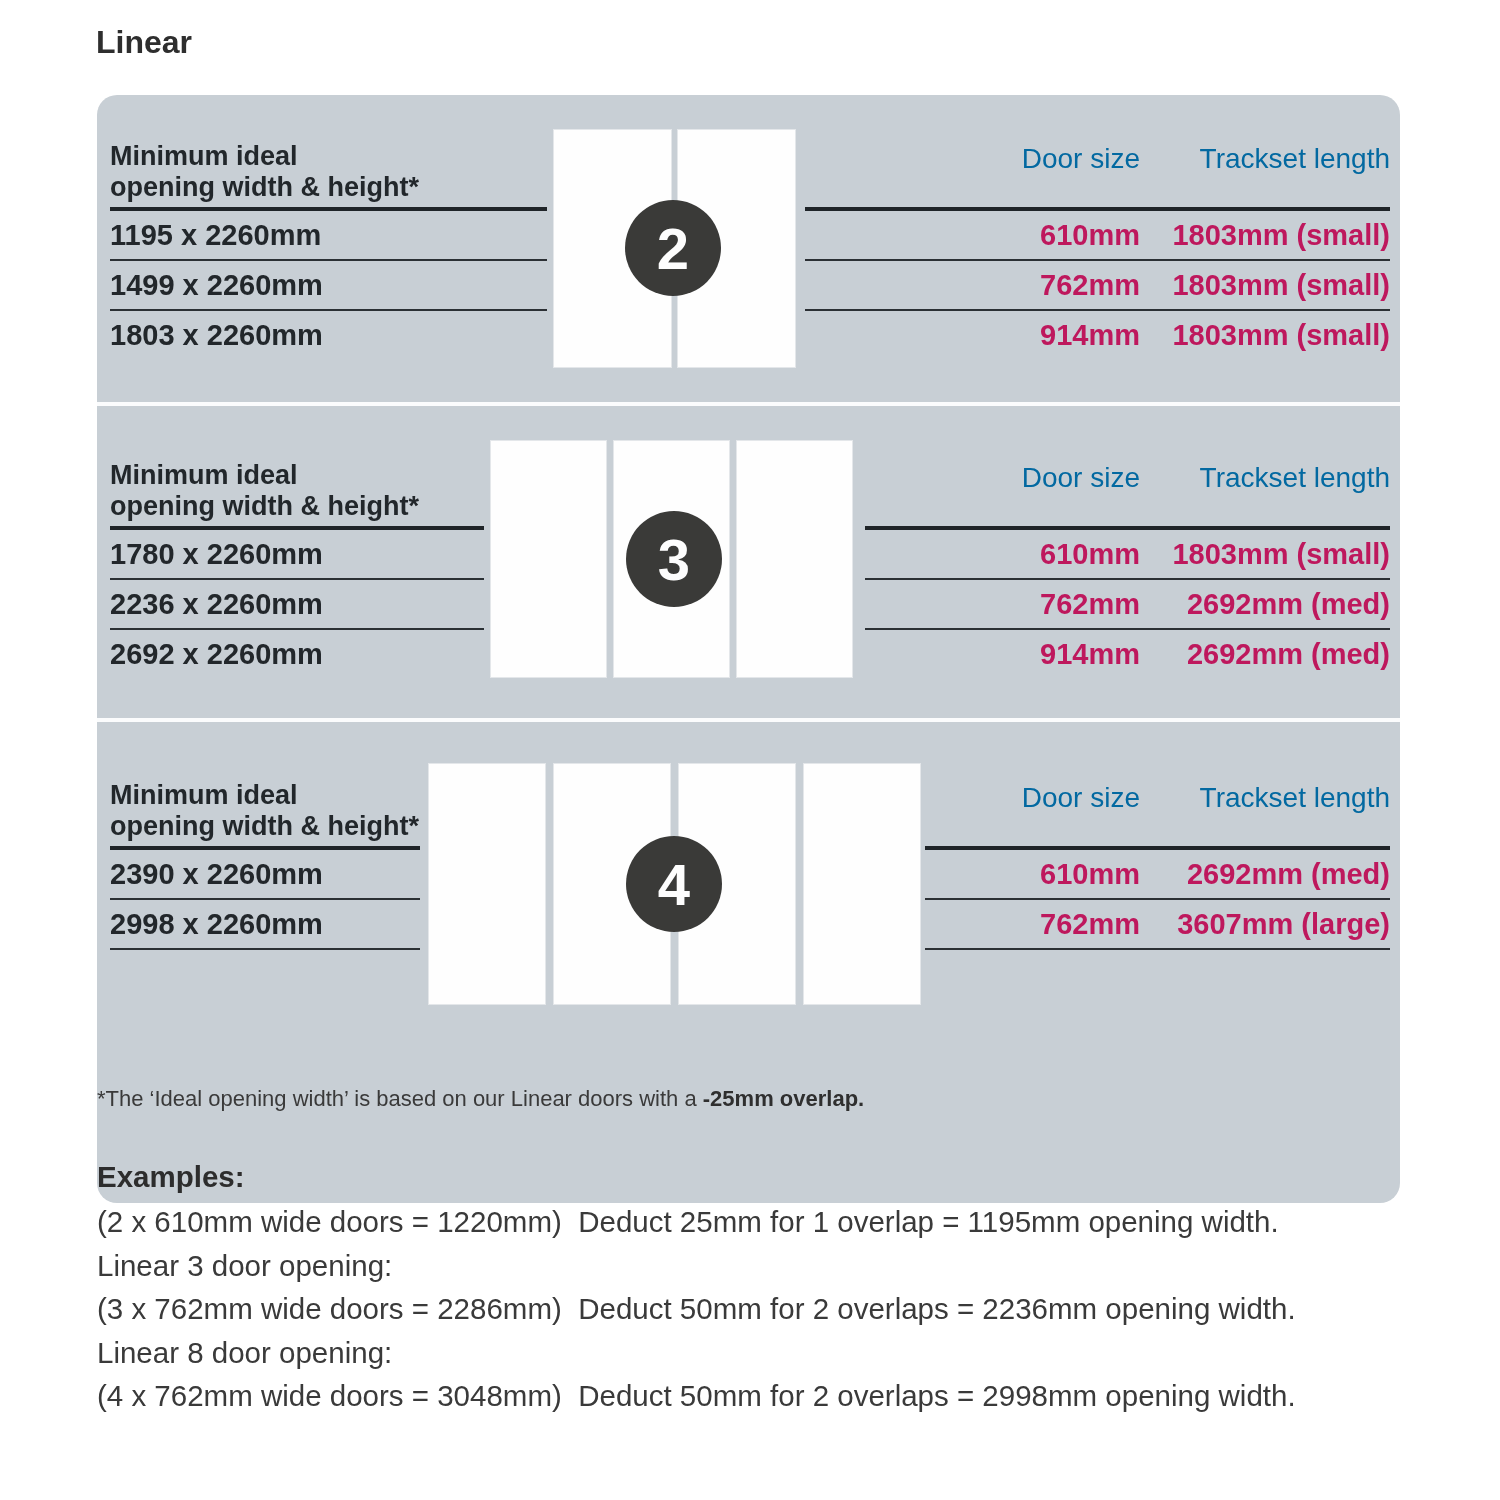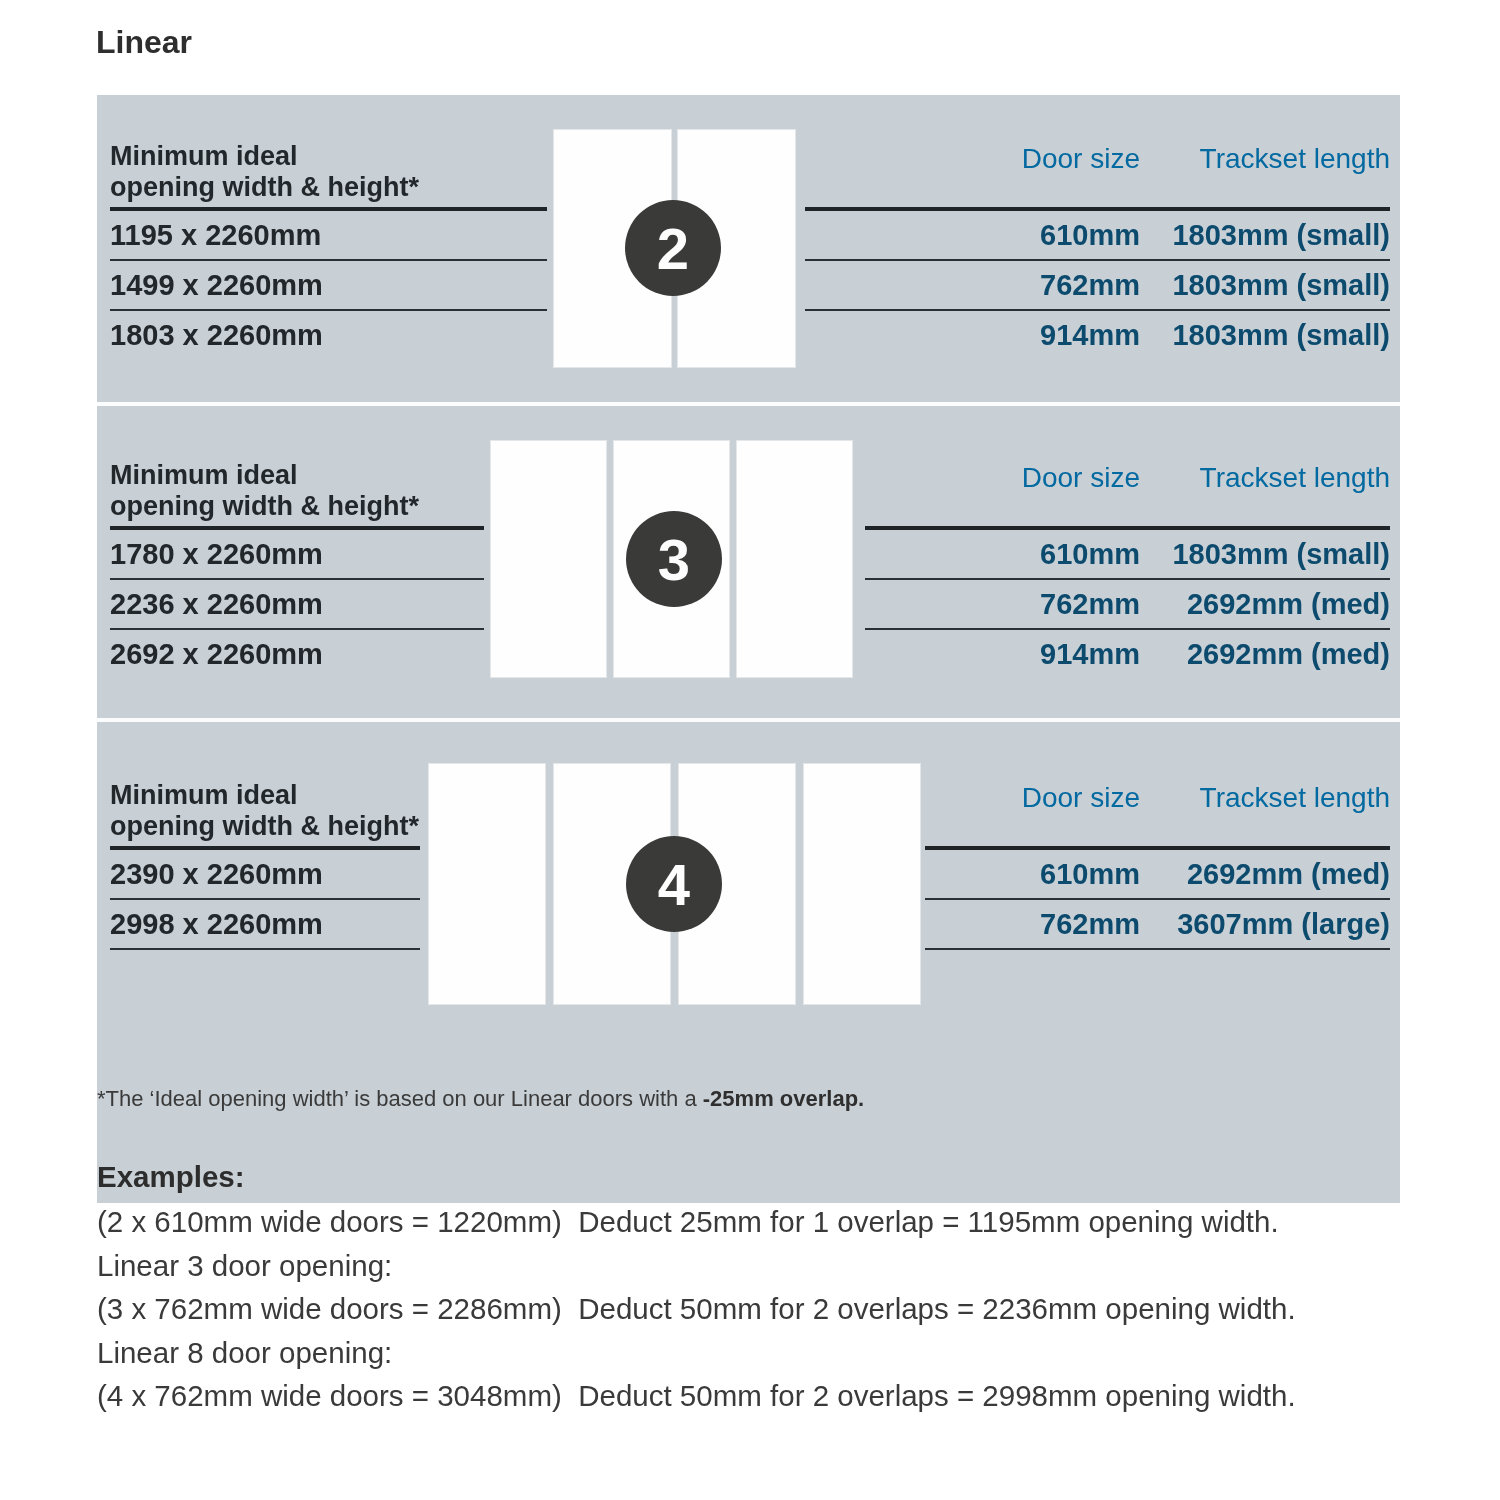--- a/index.html
+++ b/index.html
@@ -2,21 +2,21 @@
 <html><head>
 <meta charset="utf-8">
 <style>
   html,body{margin:0;padding:0;}
   body{
     width:1500px;height:1500px;background:#ffffff;position:relative;
     font-family:"Liberation Sans", sans-serif;color:#22272b;
   }
   .title{position:absolute;left:96px;top:24px;font-size:32px;font-weight:700;color:#2e2e2e;}
 
-  .panel{position:absolute;left:97px;top:95px;width:1303px;height:1108px;background:#c8cfd5;}
+  .panel{position:absolute;left:97px;top:95px;width:1303px;height:1108px;background:#c8cfd5;border-radius:20px;}
   .section{position:relative;}
   .s1{height:307px}.s2{height:312px}.s3{height:321px}
   .wsep{height:4px;background:#fbfcfd;}
 
   
   .left{position:absolute;left:13px;}
   .s1 .left{top:40px;width:437px;}
   .s2 .left{top:48px;width:374px;}
   .s3 .left{top:52px;width:310px;}
   .lhdr{font-size:27px;font-weight:700;color:#22272b;line-height:31px;height:72px;box-sizing:border-box;padding-top:6px;}
@@ -24,21 +24,21 @@
   .lrow{height:48px;display:flex;align-items:center;font-size:29px;font-weight:700;color:#22272b;border-bottom:2px solid #2b3034;}
   .s1 .lrow:last-child,.s2 .lrow:last-child{border-bottom:none;}
 
   
   .right{position:absolute;right:10px;}
   .s1 .right{top:40px;width:585px;}
   .s2 .right{top:48px;width:525px;}
   .s3 .right{top:52px;width:465px;}
   .rhdr{height:72px;box-sizing:border-box;padding-top:8px;display:flex;font-size:28px;font-weight:400;color:#0369a1;}
   .rrows{border-top:4px solid #1f2428;}
-  .rrow{height:48px;display:flex;align-items:center;font-size:29px;font-weight:700;color:#0c4a6e;border-bottom:2px solid #2b3034;}
+  .rrow{height:48px;display:flex;align-items:center;font-size:29px;font-weight:700;color:#be185d;border-bottom:2px solid #2b3034;}
   .s1 .rrow:last-child,.s2 .rrow:last-child{border-bottom:none;}
   .c1{flex:1;text-align:right;}
   .c2{width:250px;text-align:right;}
 
   
   .doors{position:absolute;display:flex;}
   .doors2{left:456px;top:34px;gap:5px;}
   .doors2 .door{width:119px;height:239px;}
   .doors3{left:393px;top:345px;gap:6px;}
   .doors3 .door{width:117px;height:238px;}

